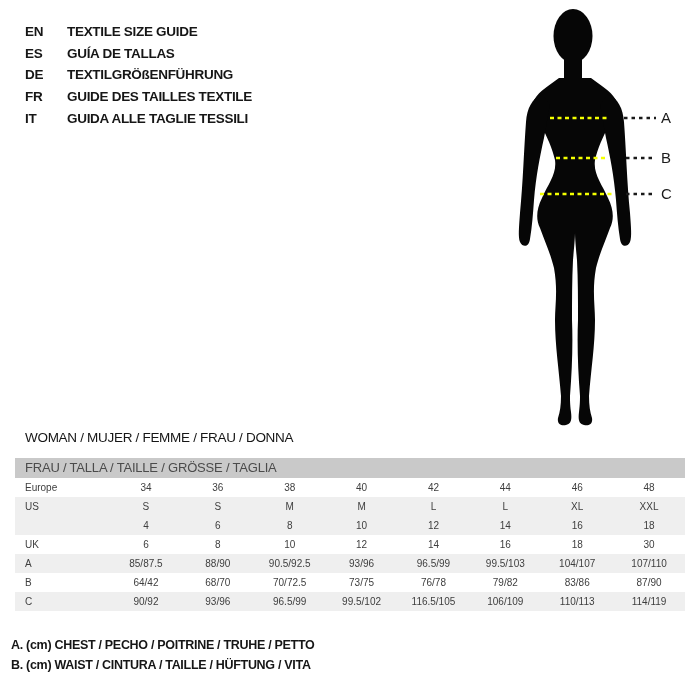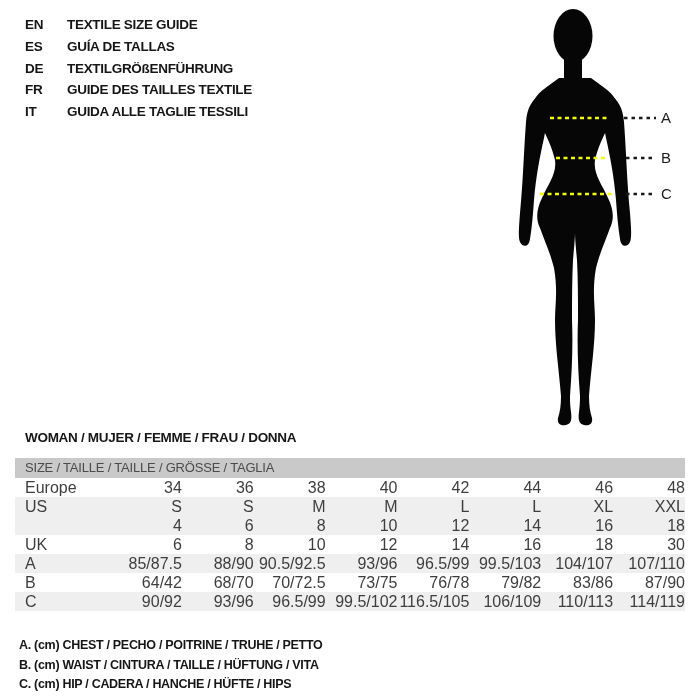--- a/index.html
+++ b/index.html
@@ -3,49 +3,49 @@
 <meta charset="utf-8">
 <style>
   html,body { margin:0; padding:0; }
   body {
     width:700px; height:700px; position:relative; background:#ffffff;
     font-family:"Liberation Sans", sans-serif; overflow:hidden;
   }
 
   
   .lang-block { position:absolute; left:25px; top:17px; }
-  .lang-row { display:flex; height:21.8px; align-items:flex-start; }
+  .lang-row { display:flex; height:21.8px; align-items:flex-end; }
   .lang-code, .lang-label {
     font-weight:bold; font-size:13.5px; color:#161616; letter-spacing:-0.3px;
     white-space:nowrap;
   }
   .lang-code { width:42px; }
 
   
   .figure-svg { position:absolute; left:460px; top:0px; }
 
   
   .section-title {
     position:absolute; left:25px; top:430px;
-    font-weight:bold; font-size:13.5px; color:#161616; letter-spacing:-0.3px;text-align:right;
+    font-weight:normal; font-size:13.5px; color:#161616; letter-spacing:-0.3px;text-align:right;
   }
 
   
   .size-table { position:absolute; left:15px; top:458px; width:670px; }
   .t-header {
     height:20px; line-height:20px; background:#c9c9c9; color:#4b4b4b;
     padding-left:10px; font-size:13px; letter-spacing:-0.2px;
   }
-  .t-body .t-row { display:flex; height:19px; line-height:19px; font-size:16px; color:#3e3e3e; }
+  .t-body .t-row { display:flex; height:19px; line-height:19px; font-size:10px; color:#3e3e3e; }
   .t-row.shade { background:#efefef; }
   .t-label { width:95px; padding-left:10px; box-sizing:border-box; white-space:nowrap; }
-  .t-cell { flex:1; text-align:right; white-space:nowrap; }
-
-  
-  .legend-block { position:absolute; left:19px; top:636px; }
+  .t-cell { flex:1; text-align:center; white-space:nowrap; }
+
+  
+  .legend-block { position:absolute; left:11px; top:636px; }
   .legend-line {
     height:19.5px; line-height:19.5px; font-weight:bold; font-size:12.5px;
     color:#161616; letter-spacing:-0.3px; white-space:nowrap;
   }
 </style>
 </head>
 <body>
 
 <div class="lang-block">
 
@@ -143,21 +143,21 @@
   <text x="201" y="163" font-size="15" font-family="Liberation Sans, sans-serif" fill="#1c1c1c">B</text>
 
   <line x1="80" y1="194" x2="152" y2="194" stroke-width="2.6" stroke-dasharray="4 3.5" stroke="#f3ff00"></line>
   <line x1="166" y1="194" x2="196" y2="194" stroke="#1a1a1a" stroke-width="2.6" stroke-dasharray="3.5 4"></line>
   <text x="201" y="199" font-size="15" font-family="Liberation Sans, sans-serif" fill="#1c1c1c">C</text>
 </svg>
 
 <div class="section-title">WOMAN / MUJER / FEMME / FRAU / DONNA</div>
 
 <div class="size-table">
-  <div class="t-header">SIZE / TAILLE / TAILLE / GRÖSSE / TAGLIA</div>
+  <div class="t-header">FRAU / TALLA / TAILLE / GRÖSSE / TAGLIA</div>
   <div class="t-body">
 
       <div class="t-row">
         <span class="t-label">Europe</span>
         <span style="display:contents"><span class="t-cell">34</span><span class="t-cell">36</span><span class="t-cell">38</span><span class="t-cell">40</span><span class="t-cell">42</span><span class="t-cell">44</span><span class="t-cell">46</span><span class="t-cell">48</span></span>
       </div>
 
       <div class="t-row shade">
         <span class="t-label">US</span>
         <span style="display:contents"><span class="t-cell">S</span><span class="t-cell">S</span><span class="t-cell">M</span><span class="t-cell">M</span><span class="t-cell">L</span><span class="t-cell">L</span><span class="t-cell">XL</span><span class="t-cell">XXL</span></span>
@@ -189,14 +189,13 @@
       </div>
     </div>
 </div>
 
 <div class="legend-block">
 
     <div class="legend-line">A. (cm) CHEST / PECHO / POITRINE / TRUHE / PETTO</div>
 
     <div class="legend-line">B. (cm) WAIST / CINTURA / TAILLE / HÜFTUNG / VITA</div>
 
-    <div class="legend-line">C. (cm) HIP / CADERA / HANCHE / HÜFTE / HIPS</div>
   </div>
 
 </body></html>

